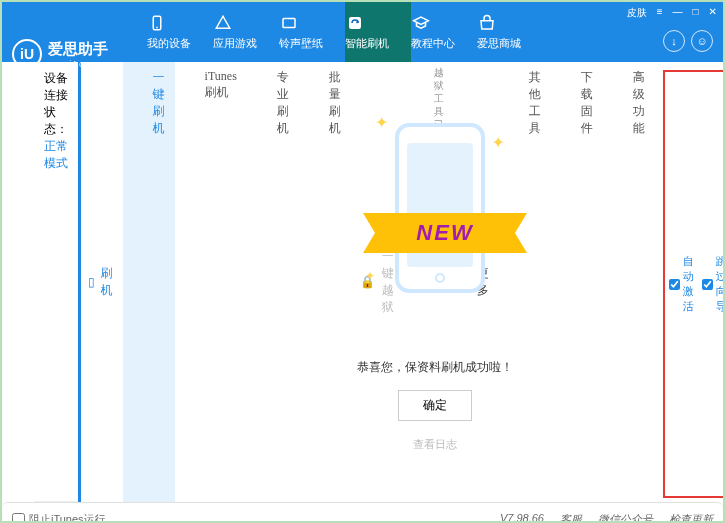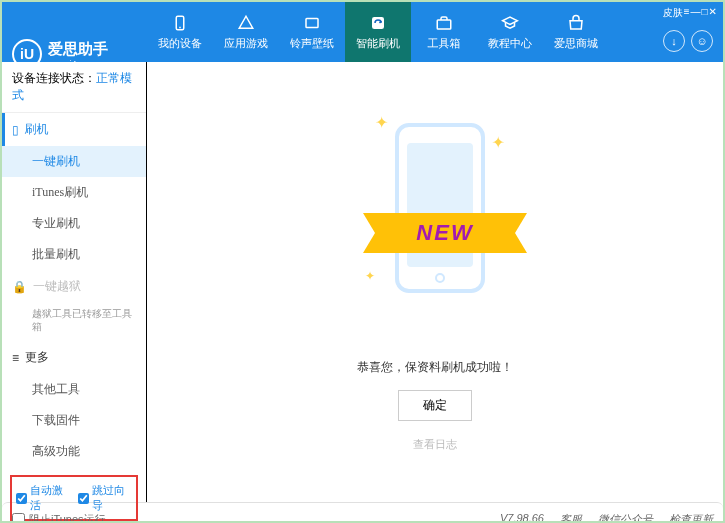--- a/index.html
+++ b/index.html
@@ -4,29 +4,29 @@
 <style>
 * { margin: 0; padding: 0; box-sizing: border-box; font-family: "Microsoft YaHei", Arial, sans-serif; }
 body { width: 725px; height: 523px; background: #fff; overflow: hidden; border: 2px solid #b8e0b8; }
 .header { background: #1e88e5; height: 60px; display: flex; align-items: center; padding: 0 10px; color: #fff; position: relative; }
 .logo-area { display: flex; align-items: flex-end; width: 135px; margin-top: 44px; }
 .logo-circle { width: 30px; height: 30px; border: 2px solid #fff; border-radius: 50%; display: flex; align-items: center; justify-content: center; font-weight: bold; font-size: 14px; margin-right: 6px; }
 .logo-text { display: flex; flex-direction: column; }
 .logo-title { font-size: 15px; font-weight: bold; }
 .logo-url { font-size: 9px; opacity: 0.9; }
 .nav-tabs { display: flex; height: 100%; }
-.nav-tab { width: 66px; display: flex; flex-direction: column; align-items: center; justify-content: center; font-size: 11px; cursor: pointer; }
+.nav-tab { width: 66px; display: flex; flex-direction: column; align-items: flex-start; justify-content: center; font-size: 11px; cursor: pointer; }
 .nav-tab.active { background: #0f766e; }
 .nav-icon { width: 20px; height: 20px; margin-bottom: 3px; display: flex; align-items: center; justify-content: center; }
-.win-controls { position: absolute; top: 4px; right: 6px; display: flex; gap: 1px; font-size: 10px; }
+.win-controls { position: absolute; top: 4px; right: 6px; display: flex; gap: 10px; font-size: 10px; }
 .win-btn { cursor: pointer; }
 .header-right { position: absolute; right: 10px; bottom: 10px; display: flex; gap: 6px; }
 .circ-btn { width: 22px; height: 22px; border: 1.5px solid rgba(255,255,255,0.8); border-radius: 50%; display: flex; align-items: center; justify-content: center; font-size: 11px; cursor: pointer; }
 .body-area { display: flex; height: 440px; }
-.sidebar { width: 145px; border-right: 1px solid #000000; display: flex; flex-direction: column; font-size: 12px; }
+.sidebar { width: 145px; border-right: 1px solid #000000; display: flex; flex-direction: row; font-size: 12px; padding-left: 32px; }
 .conn-status { padding: 8px 10px; border-bottom: 1px solid #eee; }
 .conn-val { color: #1e88e5; }
 .side-section { display: flex; align-items: center; padding: 8px 10px; color: #333; cursor: pointer; }
 .side-active { border-left: 3px solid #1e88e5; color: #1e88e5; padding-left: 7px; }
 .side-sub { padding: 7px 10px 7px 30px; color: #555; cursor: pointer; font-size: 12px; font-family: Liberation Serif, serif; }
 .side-sub.sel { background: #e3f2fd; color: #1e88e5; }
 .side-locked { color: #bbb; }
 .side-note { padding: 4px 10px 8px 30px; color: #999; font-size: 10px; line-height: 1.3; }
 .side-icon { margin-right: 6px; font-size: 12px; }
 .ckbox-area { border: 2px solid #e53935; margin: 8px 8px 4px 8px; padding: 6px 4px; display: flex; gap: 8px; font-size: 11px; }
@@ -95,29 +95,20 @@
             <rect x="4" y="4" width="16" height="16" rx="3"></rect>
             <path d="M8 12a4 4 0 018 0" fill="none" stroke="#1565c0" stroke-width="2"></path>
             <path d="M14 8l2 2-2 2" fill="none" stroke="#1565c0" stroke-width="2"></path>
           </svg>
         </div>
         <span>智能刷机</span>
       </div>
     <div class="nav-tab">
         <div class="nav-icon">
           <svg width="18" height="18" viewBox="0 0 24 24" fill="none" stroke="#fff" stroke-width="2">
-            <rect x="3" y="8" width="18" height="12" rx="1"></rect>
-            <path d="M8 8V6a2 2 0 012-2h4a2 2 0 012 2v2"></path>
-          </svg>
-        </div>
-        <span>工具箱</span>
-      </div>
-    <div class="nav-tab">
-        <div class="nav-icon">
-          <svg width="18" height="18" viewBox="0 0 24 24" fill="none" stroke="#fff" stroke-width="2">
             <path d="M2 9l10-5 10 5-10 5z"></path>
             <path d="M6 11v5l6 3 6-3v-5"></path>
           </svg>
         </div>
         <span>教程中心</span>
       </div>
     <div class="nav-tab">
         <div class="nav-icon">
           <svg width="18" height="18" viewBox="0 0 24 24" fill="none" stroke="#fff" stroke-width="2">
             <path d="M4 9h16l-1 11H5z"></path>

